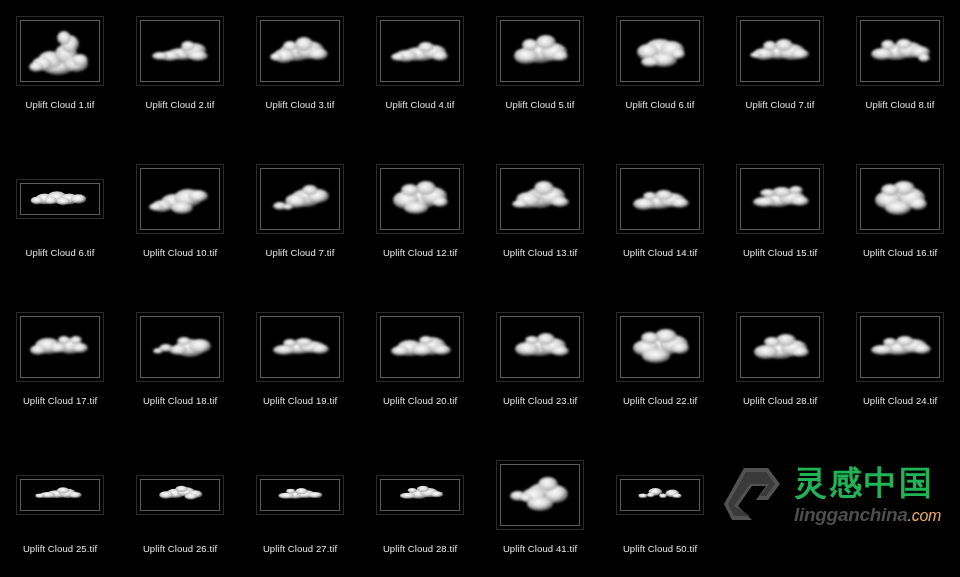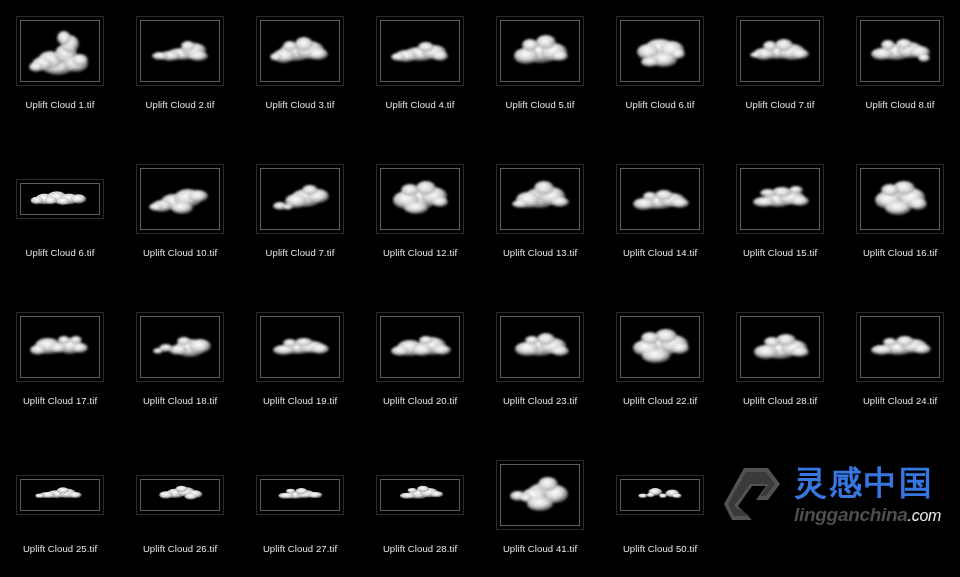--- a/index.html
+++ b/index.html
@@ -107,40 +107,40 @@
     width: 62px;
     height: 56px;
   }
   #watermark .wm-cn {
     position: absolute;
     left: 72px;
     top: 2px;
     font-size: 33px;
     line-height: 38px;
     font-weight: bold;
-    color: #3b82f6;
+    color: #22c55e;
     letter-spacing: 2px;
     font-family: "DejaVu Sans", sans-serif;
   }
   #watermark .wm-en {
     position: absolute;
     left: 72px;
     top: 42px;
     font-size: 19px;
     line-height: 22px;
     font-weight: bold;
     font-style: italic;
     color: #555555;
     letter-spacing: -0.3px;
     font-family: "Liberation Sans", sans-serif;
   }
   #watermark .wm-en .dom {
     font-weight: normal;
     font-size: 16px;
-    color: #ffffff;
+    color: #fdba74;
   }
 </style>
 </head>
 <body>
 
 <div id="grid">
     <div class="cell">
       <div class="framewrap">
         <div class="frame">
           <svg class="thumb-svg" viewBox="0 0 80 62" preserveAspectRatio="xMidYMid meet">

